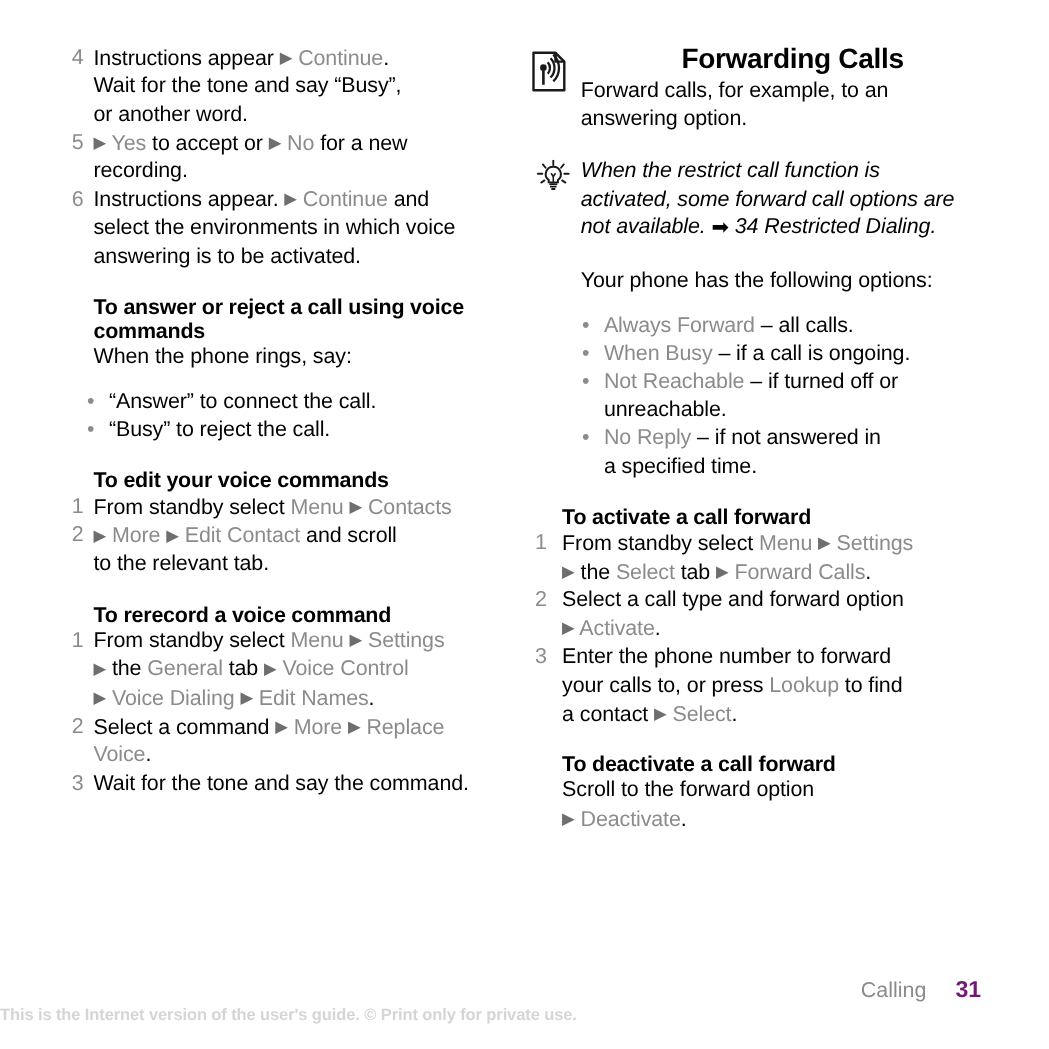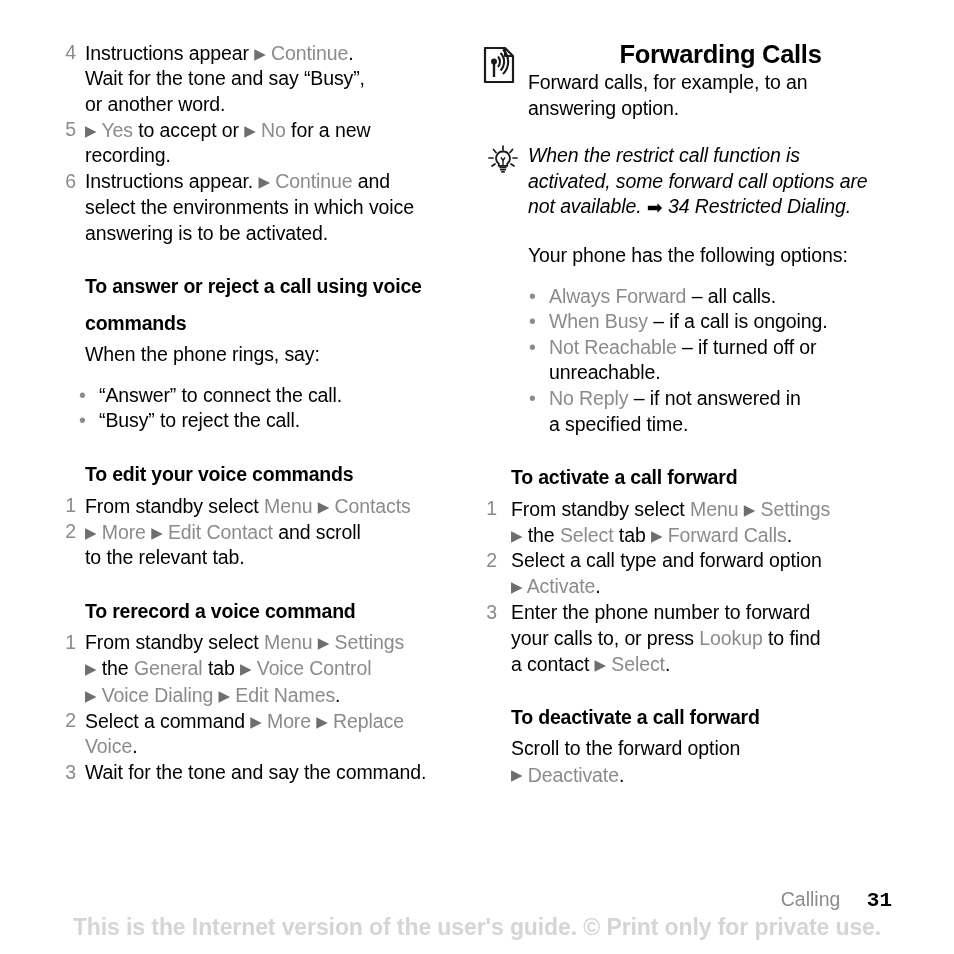--- a/index.html
+++ b/index.html
@@ -31,21 +31,21 @@
     font-size: 19.5px;
     line-height: 25.6px;
     color: #010101;
     letter-spacing: -0.1px;
   }
   .menu { color: #8b8b8b; }
   .tri  { color: #6e6e6e; font-size: 15px; vertical-align: 1.5px; }
   b.h, .h {
     font-weight: bold;
     font-size: 19.5px;
-    line-height: 37px;
+    line-height: 22px;
     color: #000;
     letter-spacing: -0.2px;
   }
   .li {
     position: relative;
     padding-left: 27px;
     font-size: 19.5px;
     line-height: 25.6px;
   }
   .li > .n {
@@ -133,31 +133,30 @@
     text-align: right;
     padding-right: 62px;
   }
   .foot-chap {
     font-size: 19.5px;
     color: #8b8b8b;
   }
   .foot-page {
     font-size: 21px;
     font-weight: bold;
-    color: #000000;
+    color: #701a75;
     margin-left: 22px;
-    font-family: Liberation Mono, monospace;
   }
   .copyline {
     position: absolute;
     left: 0;
     right: 0;
     top: 914px;
-    text-align: center;
-    font-size: 23px;
+    text-align: left;
+    font-size: 15px;
     font-weight: bold;
     color: #d5d5d5;
     letter-spacing: -0.1px;
   }
 </style>
 </head>
 <body>
 
 <div class="page">
 

